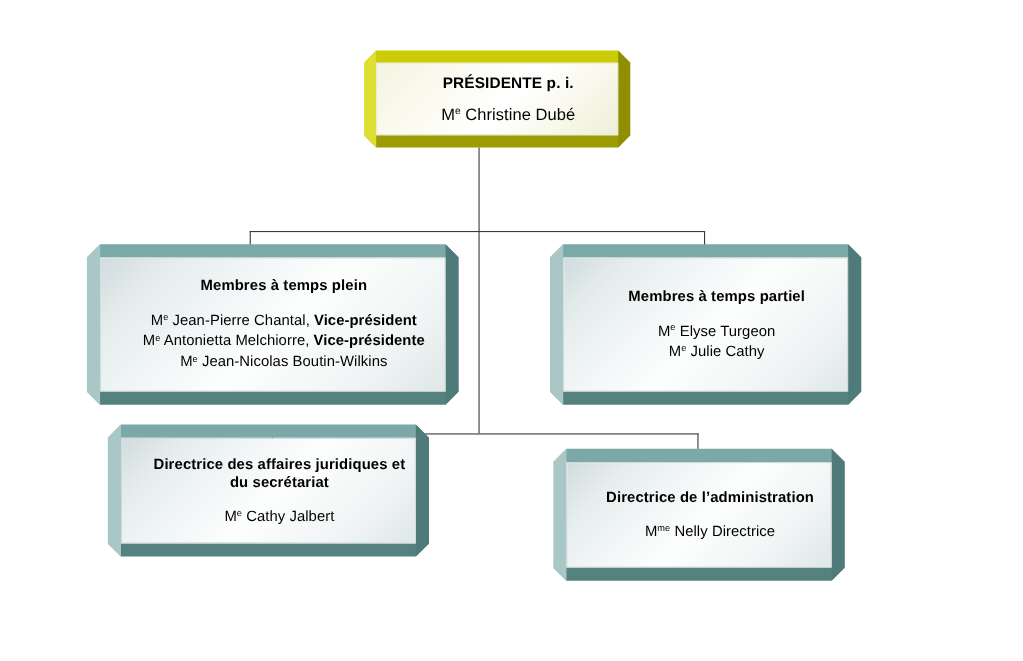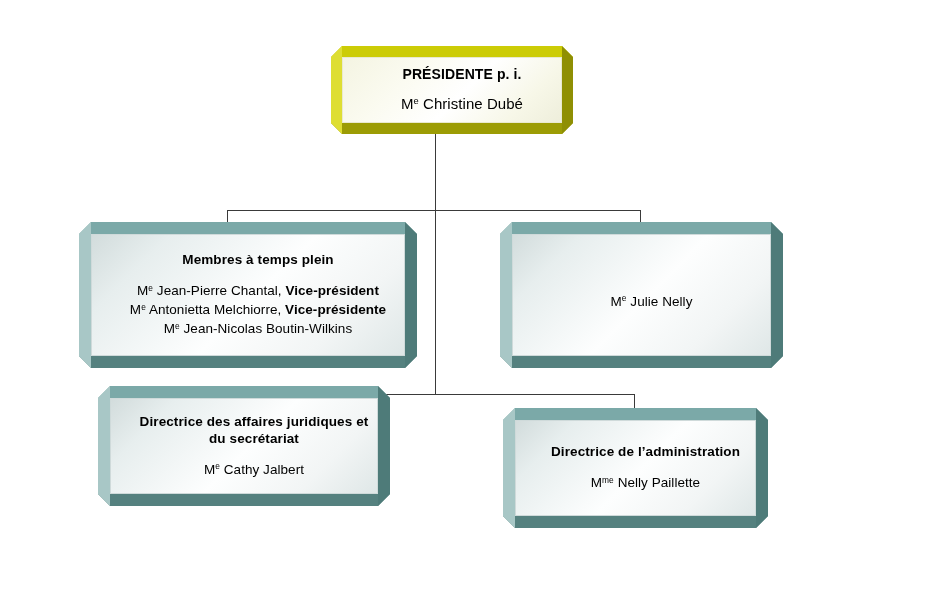--- a/index.html
+++ b/index.html
@@ -166,23 +166,25 @@
   </div>
 
   <div class="node teal" style="left:500px; top:222px; width:283px; height:146px;">
     <div class="bevel">
       <div class="face top" style="left:0; top:0; width:259px;"></div>
       <div class="face bottom" style="left:0; bottom:0; width:259px;"></div>
       <div class="face left" style="left:0; top:0; height:122px;"></div>
       <div class="face right" style="right:0; top:0; height:122px;"></div>
     </div>
     <div class="plate" style="left:12px; top:12px; right:12px; bottom:12px;">
-      <div class="gap-md"></div>
-      <div class="node-lines">
-        <span class="ln"><span>M</span><sup>e</sup><span> Julie Nelly</span></span>
+      <div class="node-title">Membres à temps partiel</div>
+      <div class="gap-md"></div>
+      <div class="node-lines">
+        <span class="ln"><span>M</span><sup>e</sup><span> Elyse Turgeon</span></span>
+        <span class="ln"><span>M</span><sup>e</sup><span> Julie Cathy</span></span>
       </div>
     </div>
   </div>
 
   <div class="node teal" style="left:98px; top:386px; width:292px; height:120px;">
     <div class="bevel">
       <div class="face top" style="left:0; top:0; width:268px;"></div>
       <div class="face bottom" style="left:0; bottom:0; width:268px;"></div>
       <div class="face left" style="left:0; top:0; height:96px;"></div>
       <div class="face right" style="right:0; top:0; height:96px;"></div>
@@ -201,18 +203,18 @@
     <div class="bevel">
       <div class="face top" style="left:0; top:0; width:241px;"></div>
       <div class="face bottom" style="left:0; bottom:0; width:241px;"></div>
       <div class="face left" style="left:0; top:0; height:96px;"></div>
       <div class="face right" style="right:0; top:0; height:96px;"></div>
     </div>
     <div class="plate" style="left:12px; top:12px; right:12px; bottom:12px;">
       <div class="node-title">Directrice de l’administration</div>
       <div class="gap-md"></div>
       <div class="node-lines">
-        <span class="ln"><span>M</span><sup>me</sup><span> Nelly Paillette</span></span>
+        <span class="ln"><span>M</span><sup>me</sup><span> Nelly Directrice</span></span>
       </div>
     </div>
   </div>
 
 </div>
 
 </body></html>

